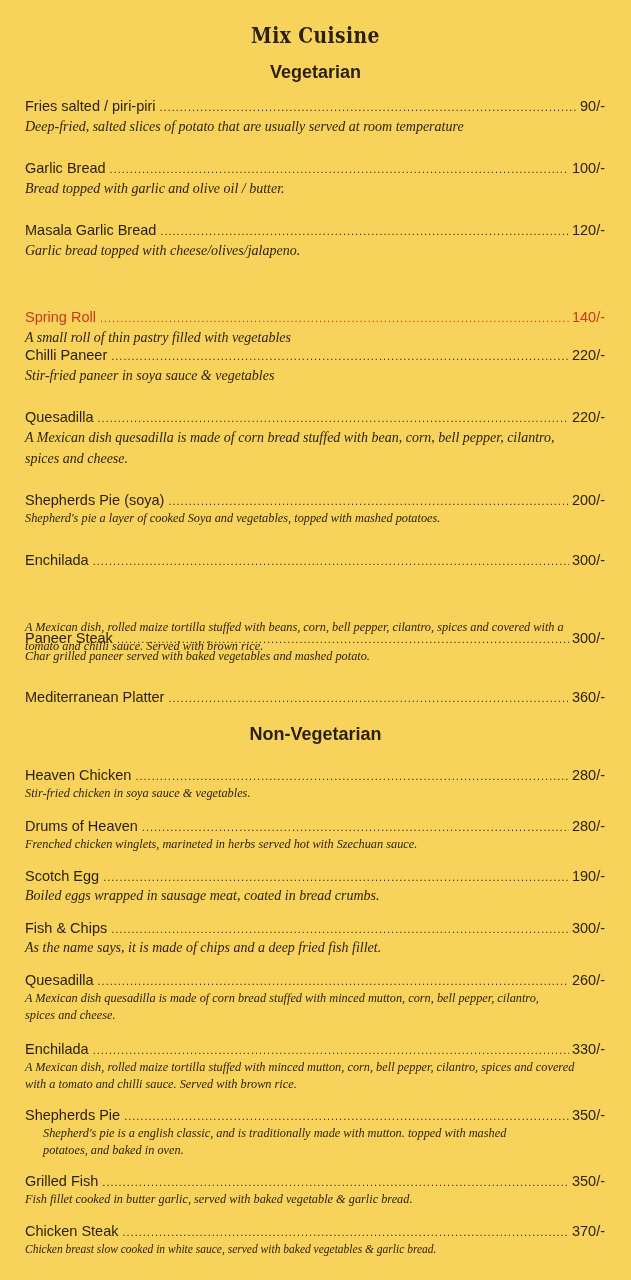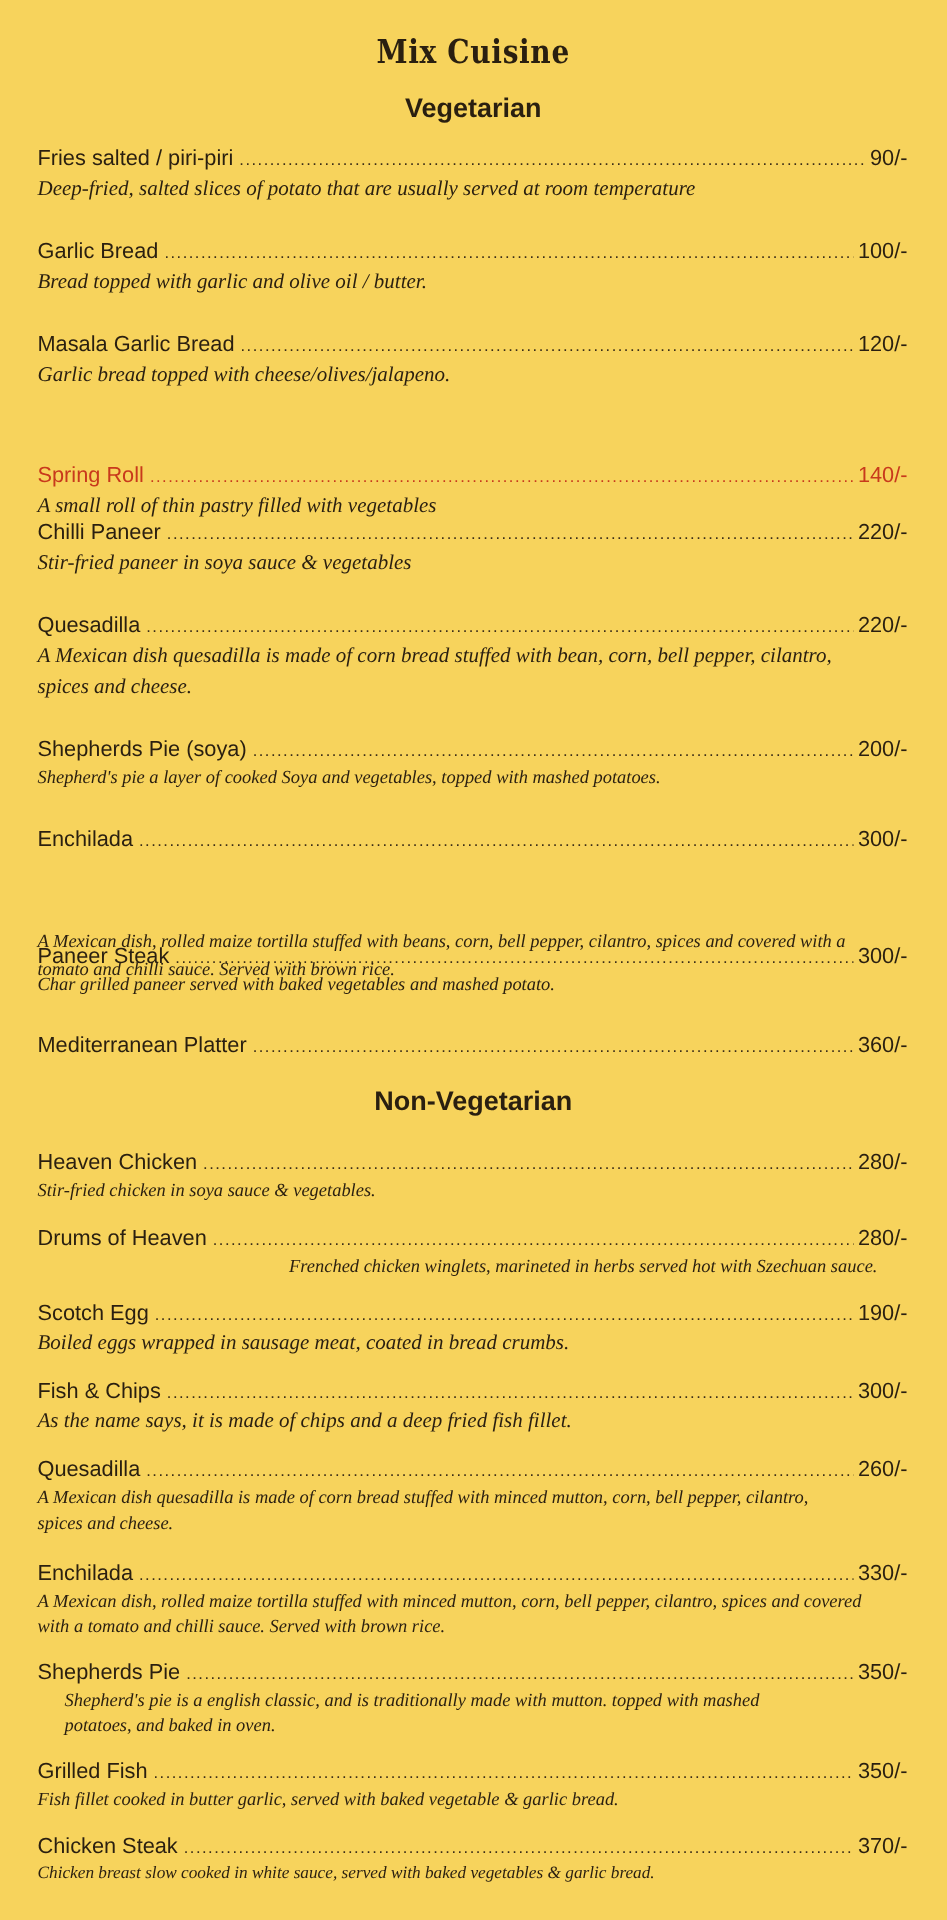--- a/index.html
+++ b/index.html
@@ -144,21 +144,21 @@
 
   <div class="item" style="top:766px;">
     <div class="line">
         <span class="name">Heaven Chicken</span>
         <span class="dots"></span>
         <span class="price">280/-</span>
       </div>
     <div class="desc small">Stir-fried chicken in soya sauce &amp; vegetables.</div>
   </div>
 
-  <div class="item" style="top:817px;text-align:right;">
+  <div class="item" style="top:817px;">
     <div class="line">
         <span class="name">Drums of Heaven</span>
         <span class="dots"></span>
         <span class="price">280/-</span>
       </div>
     <div class="desc small">Frenched chicken winglets, marineted in herbs served hot with Szechuan sauce.</div>
   </div>
 
   <div class="item" style="top:867px;">
     <div class="line">

